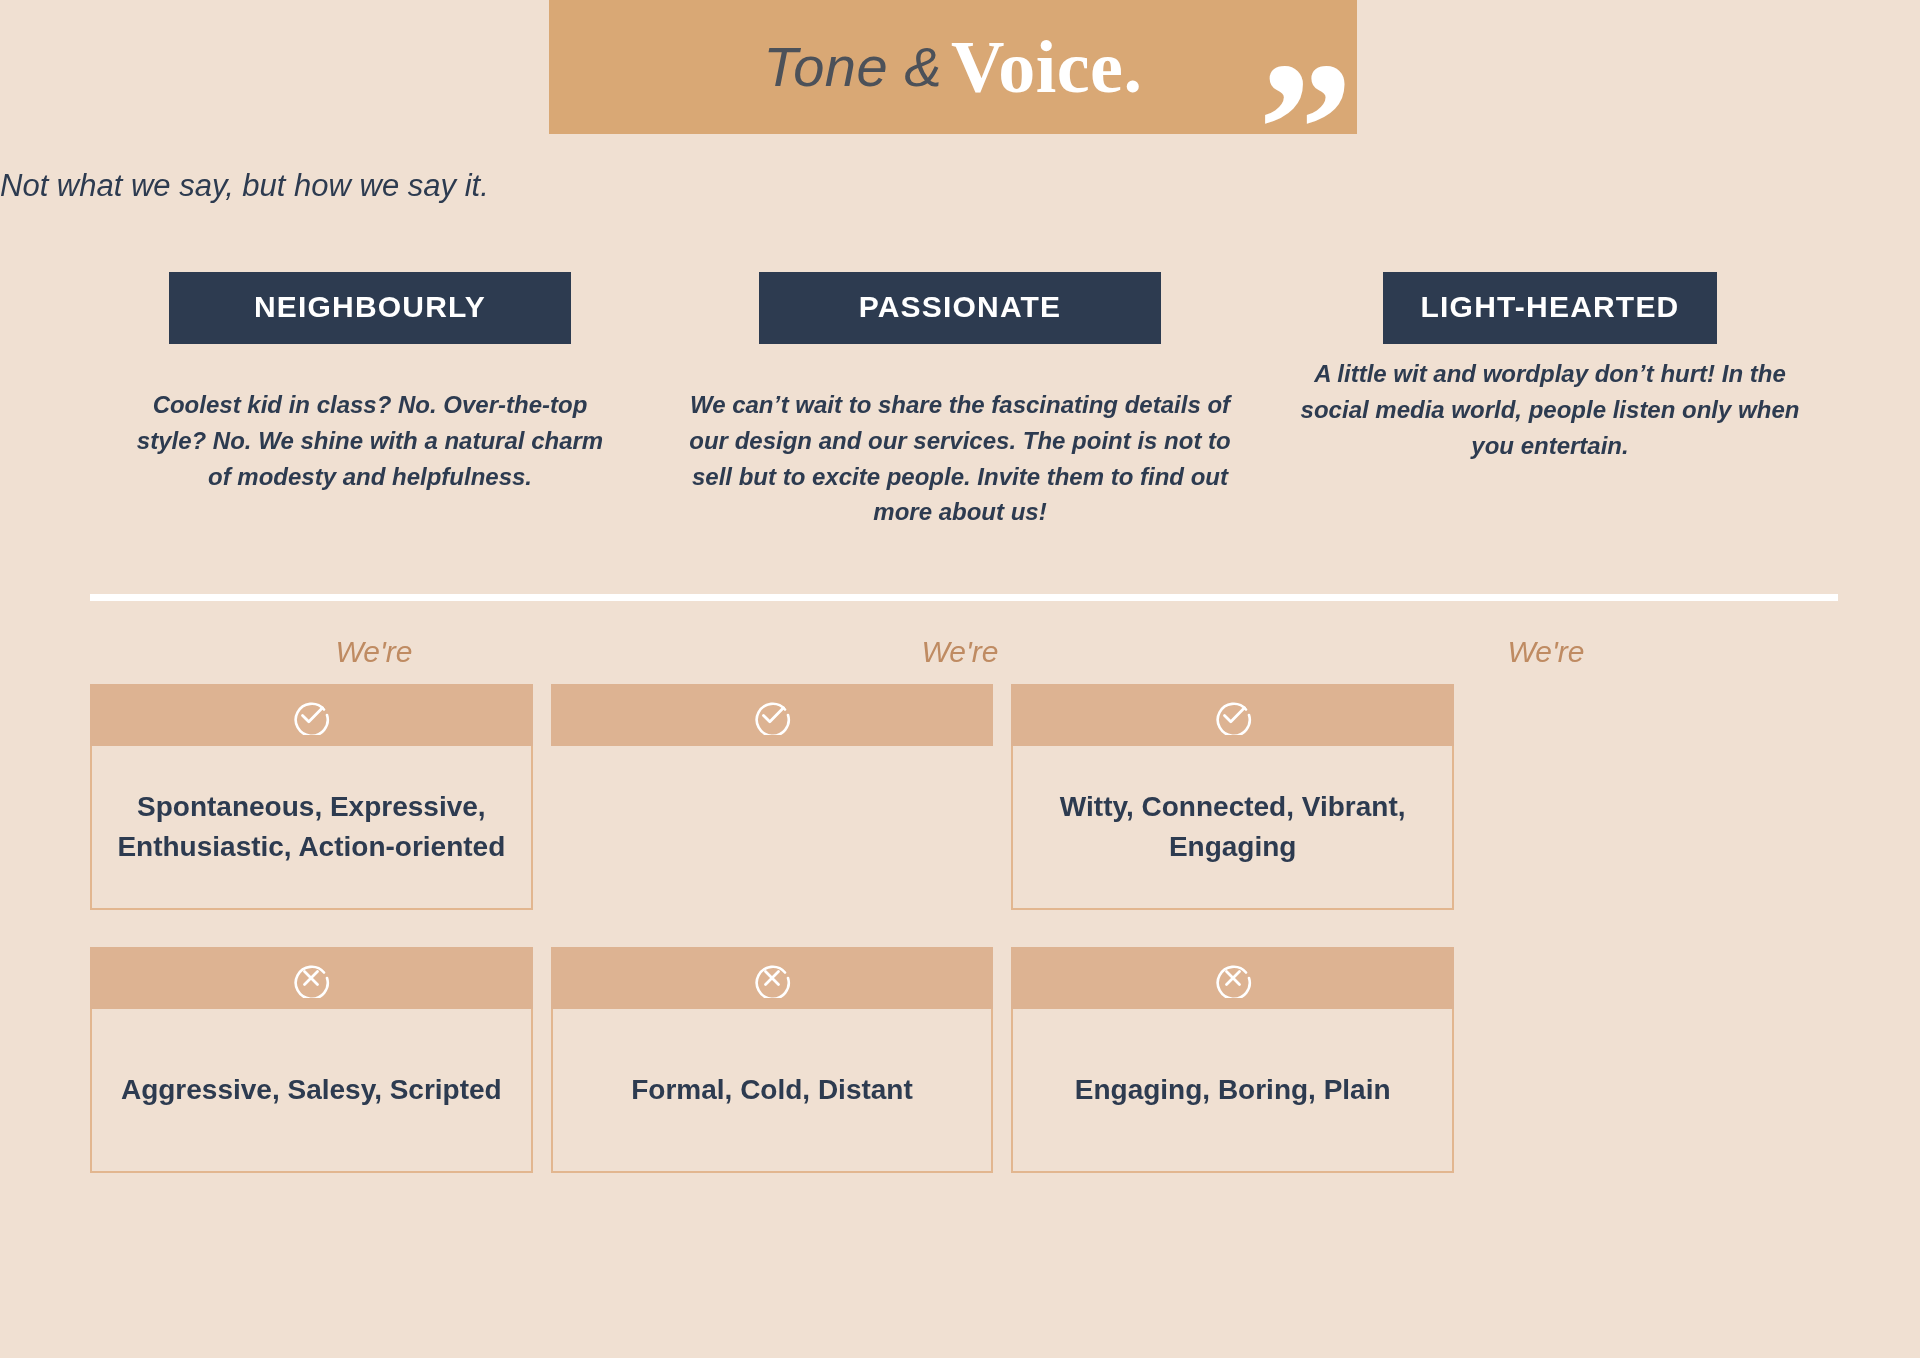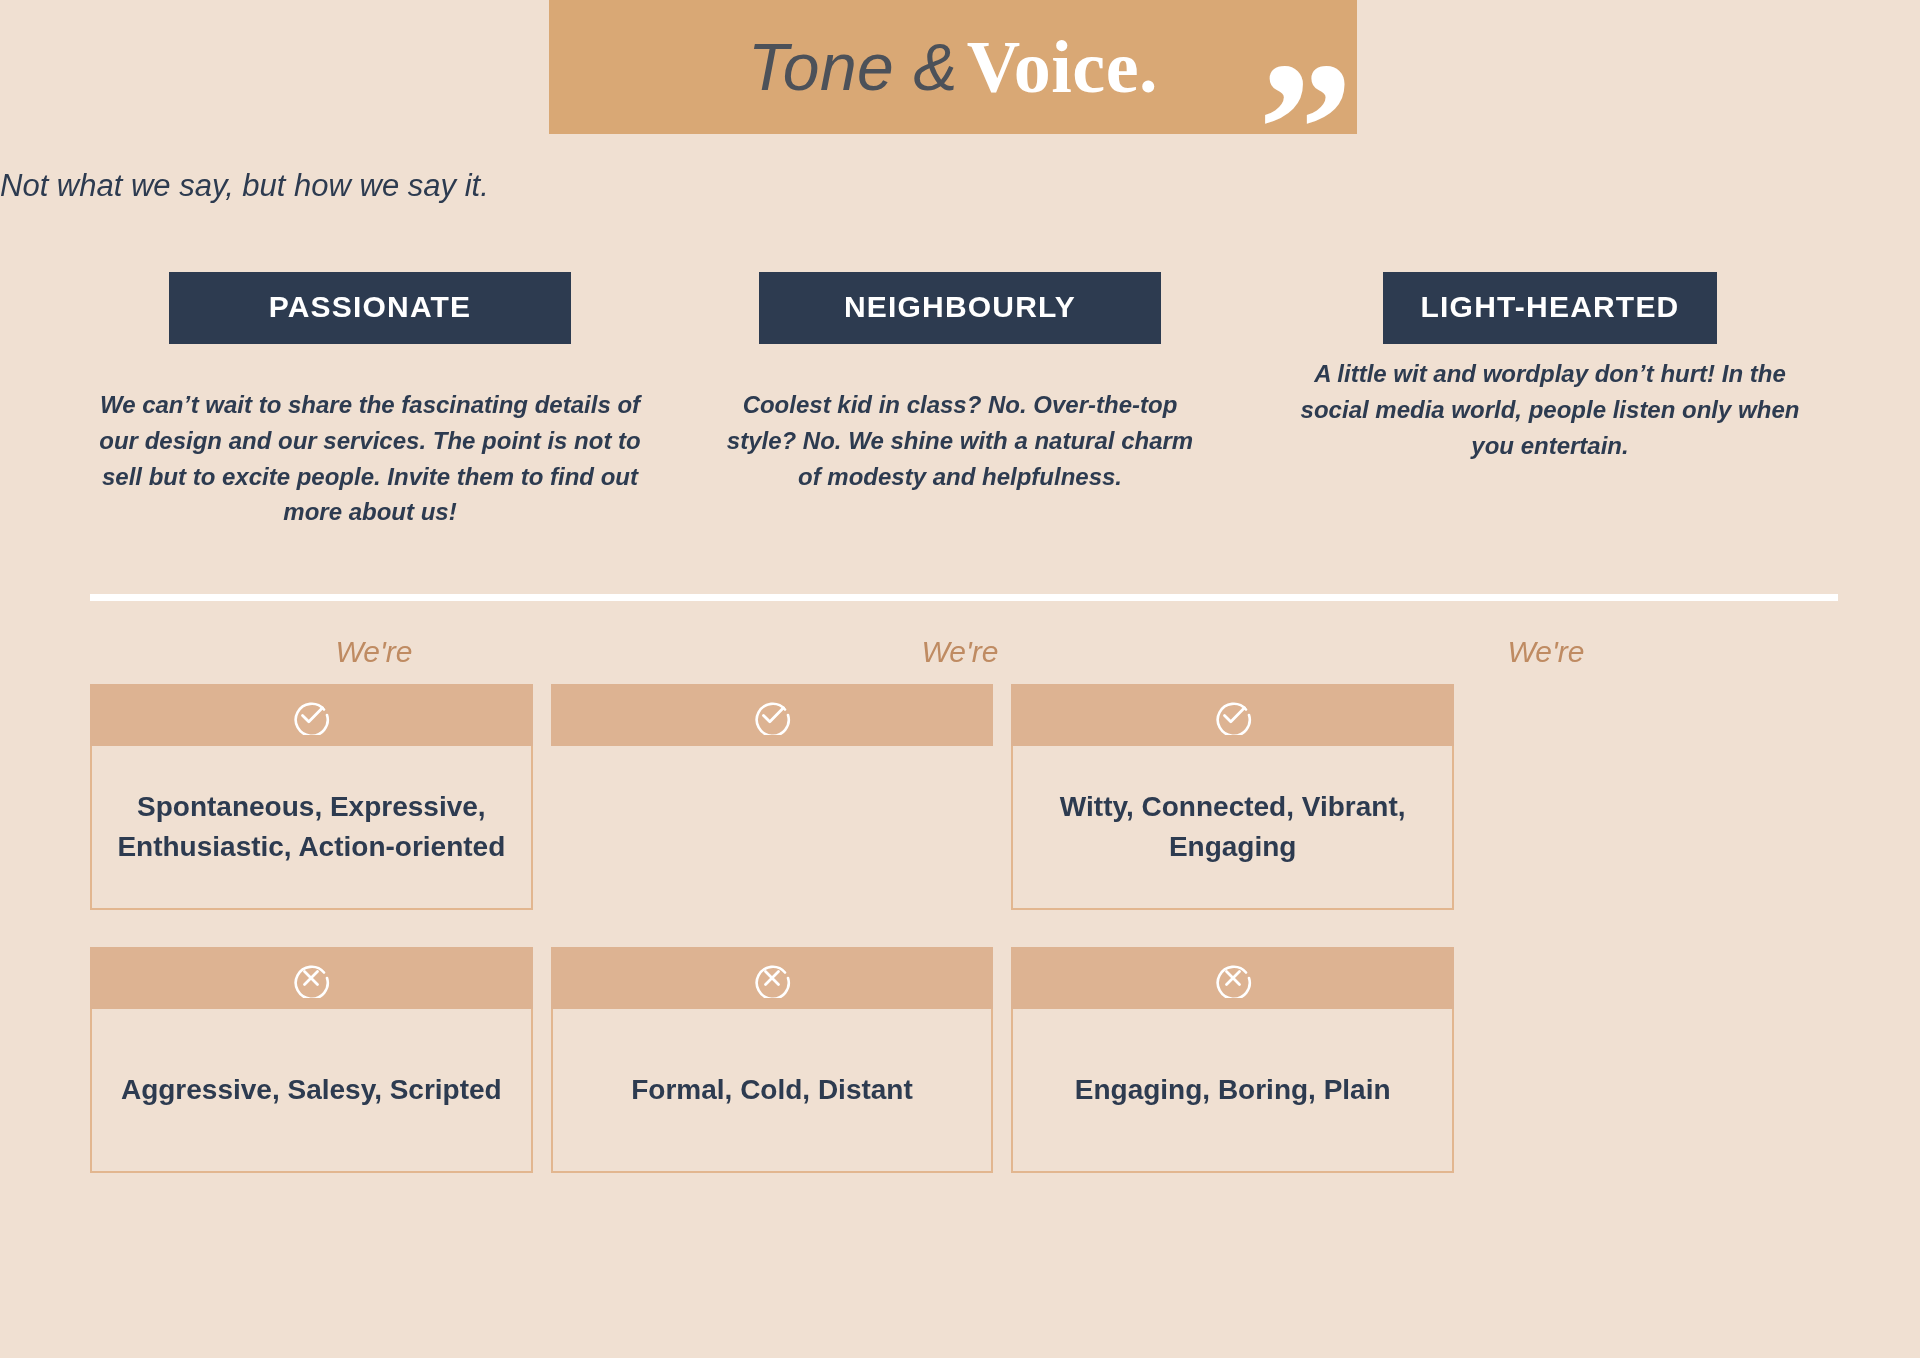--- a/index.html
+++ b/index.html
@@ -37,21 +37,21 @@
     display: flex;
     align-items: center;
     justify-content: center;
     white-space: nowrap;
     line-height: 1;
   }
   .title-light {
     font-family: "Liberation Sans", sans-serif;
     font-style: italic;
     font-weight: 400;
-    font-size: 66px;
+    font-size: 56px;
     color: #4c5159;
     letter-spacing: 0.5px;
   }
   .title-bold {
     font-family: "Liberation Serif", serif;
     font-weight: 700;
     font-size: 74px;
     color: #ffffff;
     margin-left: 9px;
     letter-spacing: 0.5px;
@@ -212,32 +212,32 @@
   <div class="title-text">
     <span class="title-light">Tone &amp;</span>
     <span class="title-bold">Voice.</span>
   </div>
   <div class="quote-mark">”</div>
   <div class="subtitle">Not what we say, but how we say it.</div>
 </div>
 
 <div class="columns">
 
+  <div class="col col-2">
+    <div class="col-head">
+      <div class="pill">NEIGHBOURLY</div>
+    </div>
+    <div class="col-desc">Coolest kid in class? No. Over-the-top style? No. We shine with a natural charm of modesty and helpfulness.</div>
+  </div>
+
   <div class="col col-1">
     <div class="col-head">
       <div class="pill">PASSIONATE</div>
     </div>
     <div class="col-desc">We can’t wait to share the fascinating details of our design and our services. The point is not to sell but to excite people. Invite them to find out more about us!</div>
-  </div>
-
-  <div class="col col-2">
-    <div class="col-head">
-      <div class="pill">NEIGHBOURLY</div>
-    </div>
-    <div class="col-desc">Coolest kid in class? No. Over-the-top style? No. We shine with a natural charm of modesty and helpfulness.</div>
   </div>
 
   <div class="col col-3">
     <div class="col-head">
       <div class="pill">LIGHT-HEARTED</div>
     </div>
     <div class="col-desc">A little wit and wordplay don’t hurt! In the social media world, people listen only when you entertain.</div>
   </div>
 
 </div>

